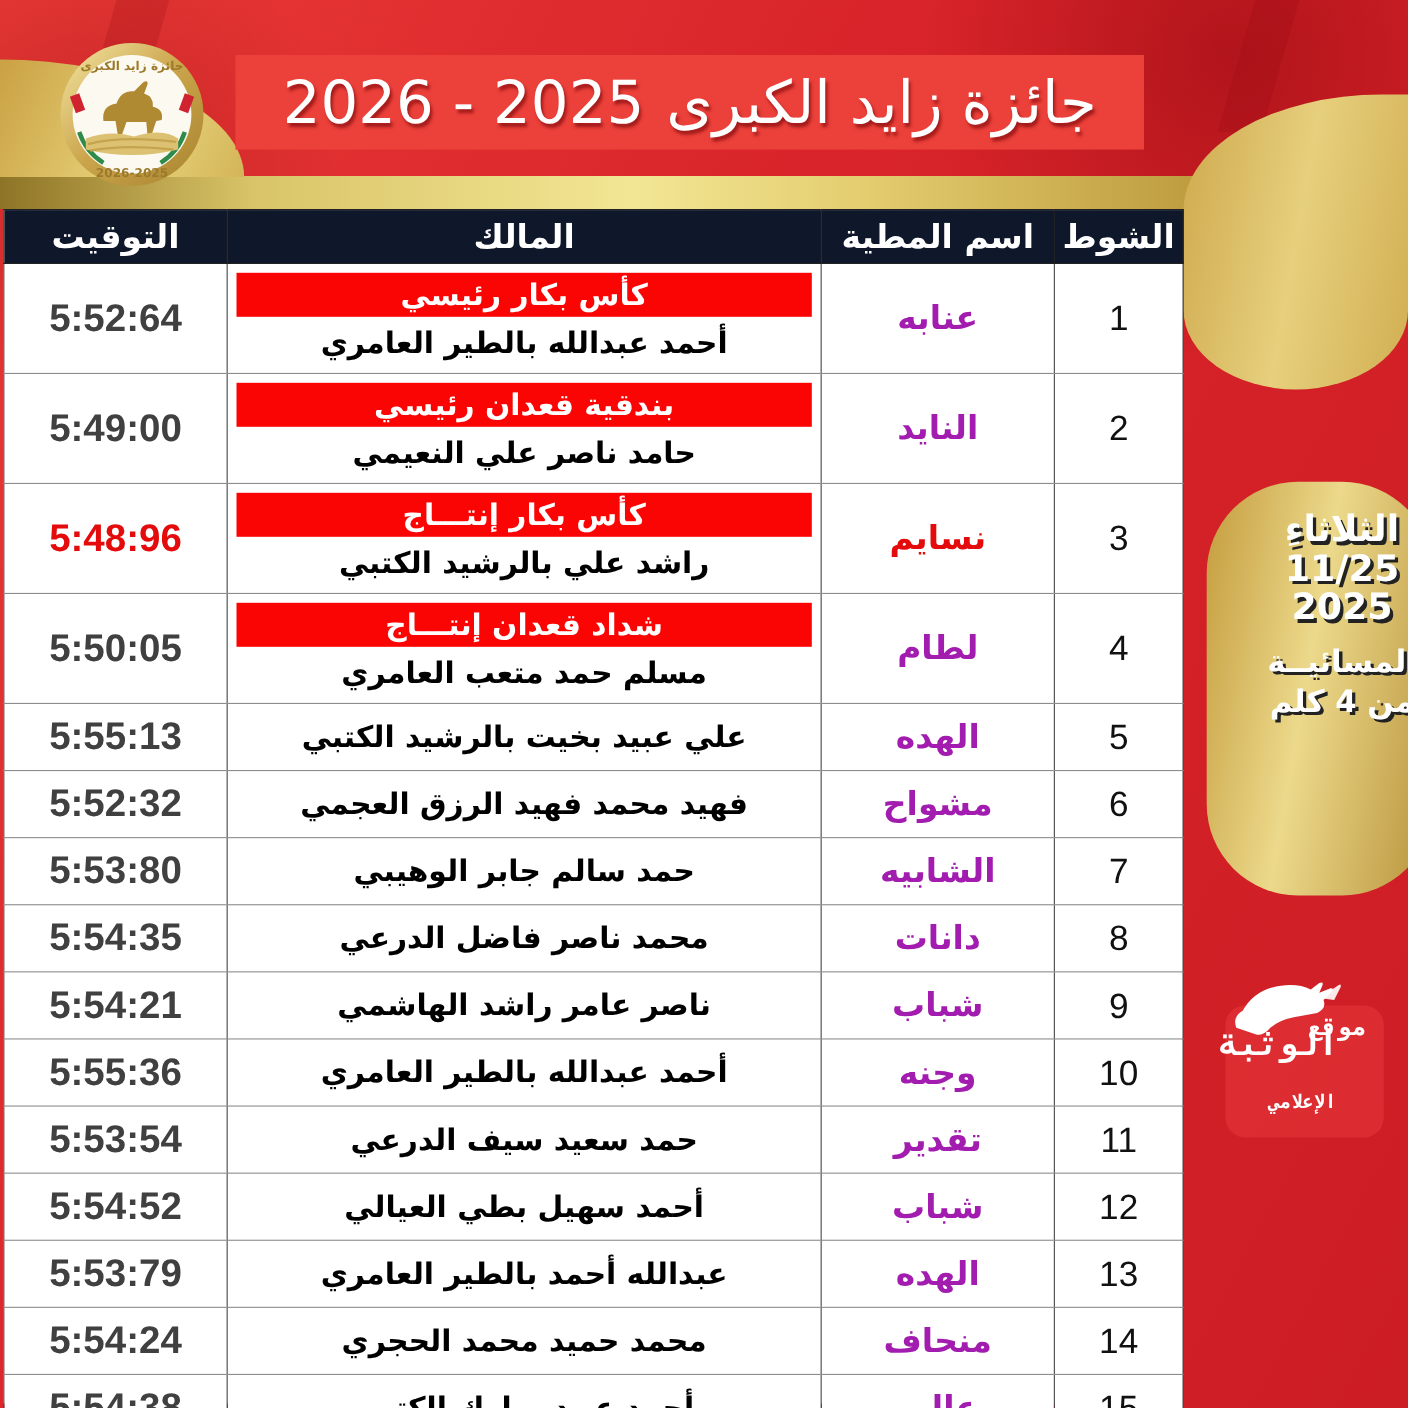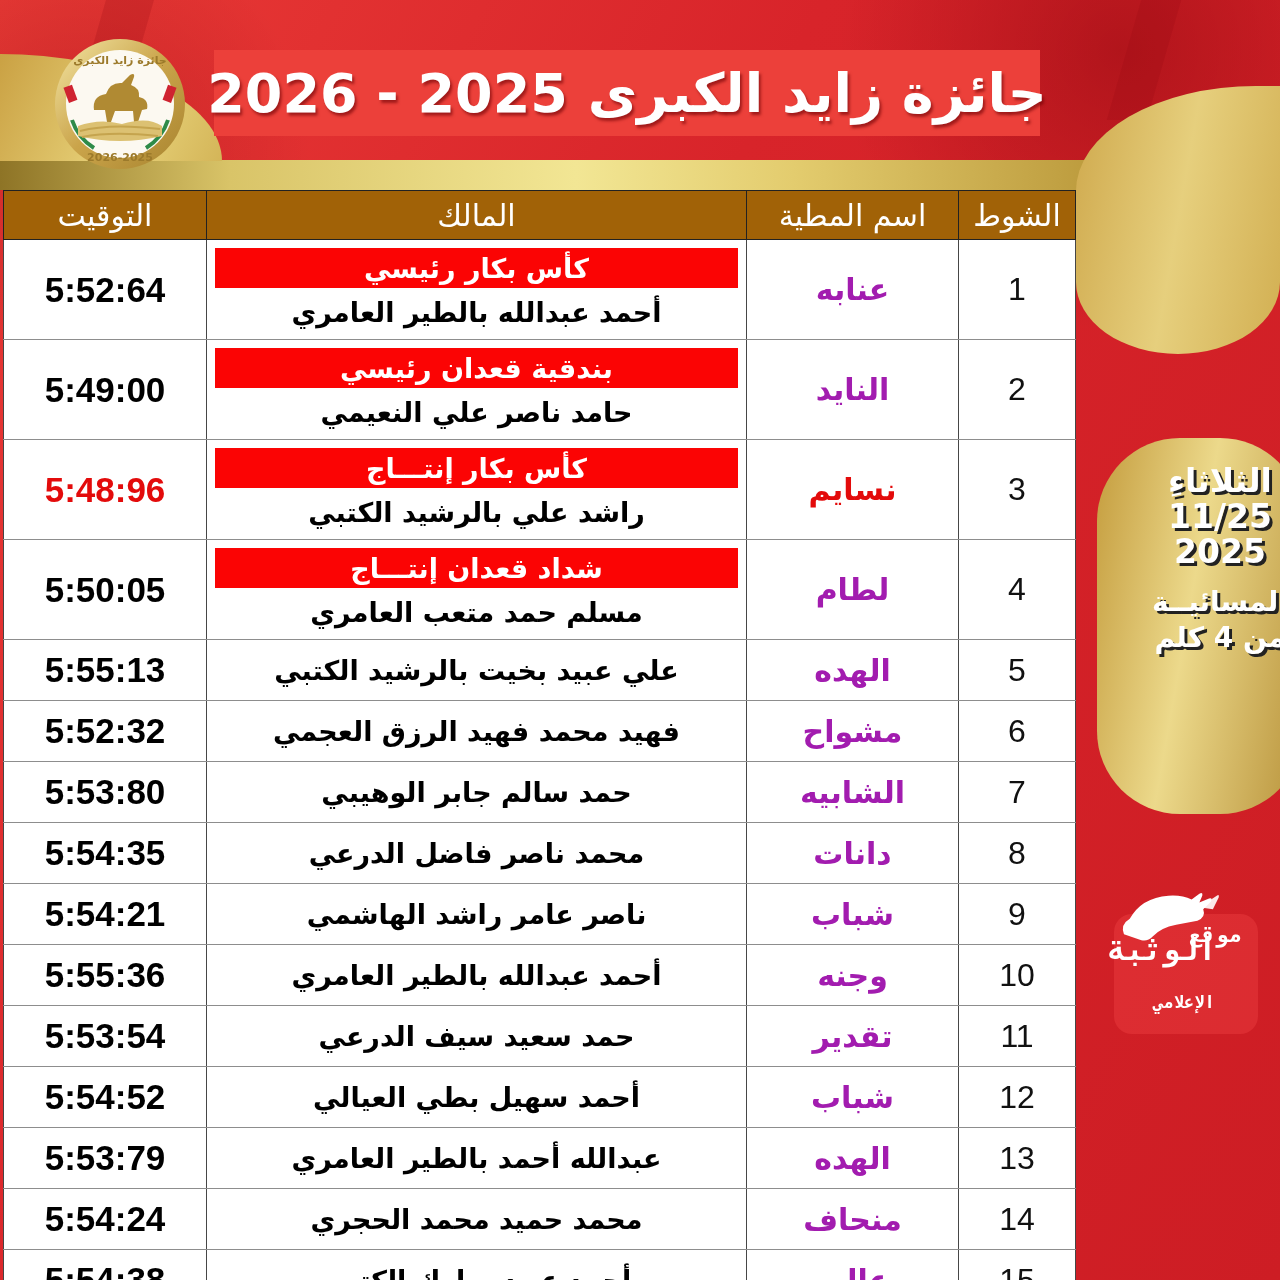--- a/index.html
+++ b/index.html
@@ -26,21 +26,21 @@
     border-top-right-radius:100% 100%;
   }
   .medallion {position:absolute; left:50px; top:34px; width:140px; height:140px;}
 
   .title-band {
     position:absolute; left:214px; top:50px; width:826px; height:86px;
     background:#ec403a; display:flex; align-items:center; justify-content:center;
     gap:20px; direction:rtl;
   }
   .title-band .t {
-    color:#fff; font-weight:bold; font-size:54px; white-space:nowrap;
+    color:#fff; font-weight:normal; font-size:54px; white-space:nowrap;
     text-shadow:2px 3px 3px rgba(110,0,5,.6);
   }
 
   
   .sb-goldtop {
     position:absolute; left:1076px; top:86px; width:204px; height:268px;
     background:linear-gradient(100deg,#cfa94d,#e6cf7d 50%,#d2af52);
     border-top-left-radius:180px 105px;
     border-bottom-left-radius:102px 72px;
     border-bottom-right-radius:102px 72px;
@@ -76,34 +76,34 @@
   .sb-logo .box {position:absolute; left:6px; top:26px; right:2px; bottom:4px; background:rgba(255,82,82,.28); border-radius:18px;}
   .sb-logo svg {position:absolute; top:-2px; left:8px;}
   .logo-word-top {position:absolute; top:34px; right:18px; color:#fff; font-weight:bold; font-size:22px;}
   .logo-word-main {position:absolute; top:48px; left:0; width:100%; text-align:left; color:#fff; font-weight:bold; font-size:30px; line-height:1.1;}
   .logo-word-bottom {position:absolute; top:104px; left:0; width:100%; text-align:center; color:#fff; font-weight:bold; font-size:17px;}
 
   
   .table-wrap {position:absolute; left:3px; top:190px; width:1072px; height:1086px; background:#fff;}
   table {width:100%; height:100%; border-collapse:collapse; table-layout:fixed; direction:rtl;}
   th {
-    background:#a16207; color:#fff; font-size:30px; font-weight:normal;
+    background:#0f172a; color:#fff; font-size:30px; font-weight:bold;
     height:46px; border:1px solid #222;
   }
   td {
     text-align:center; vertical-align:middle; overflow:hidden;
     border-left:1px solid #464646; border-right:1px solid #464646;
     border-top:1px solid #8d8d8d; border-bottom:1px solid #8d8d8d;
     background:#fff;
   }
   tr.tall td {height:97px;}
   tr.short td {height:58px;}
   td.round {font-family:"Liberation Sans", sans-serif; font-size:32px; color:#111; font-weight:normal;}
   td.camel {font-size:30px; font-weight:bold; color:#a21caf;}
-  td.time  {font-family:"Liberation Sans", sans-serif; font-size:35px; font-weight:bold; color:#000000;}
+  td.time  {font-family:"Liberation Sans", sans-serif; font-size:35px; font-weight:bold; color:#404040;}
   td.owner {font-size:27px; font-weight:bold; color:#000; padding:0;}
   .banner {
     margin:5px 8px 0; height:40px; background:#fb0404; color:#fff;
     font-size:27px; font-weight:bold; display:flex; align-items:center; justify-content:center;
   }
   .oname {height:48px; display:flex; align-items:center; justify-content:center;}
   .red {color:#e30b0b !important;}
 </style>
 </head>
 <body>

